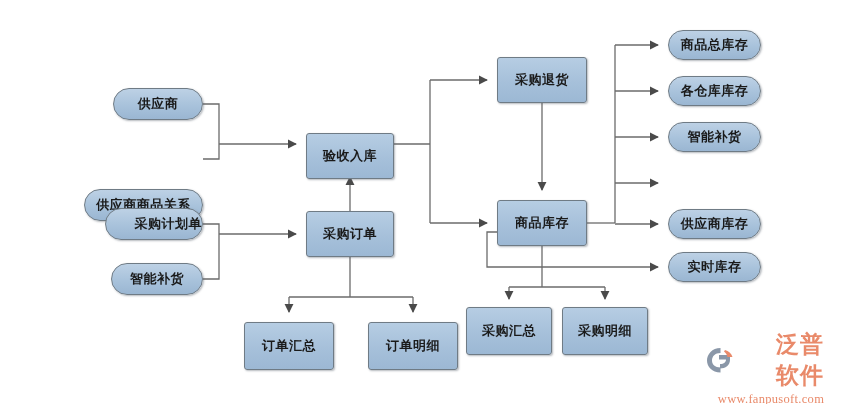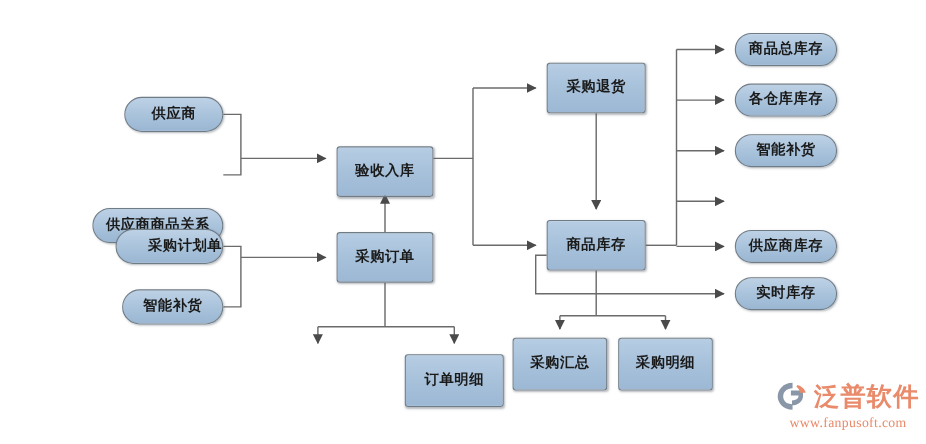--- a/index.html
+++ b/index.html
@@ -65,20 +65,21 @@
     width: 30px;
     height: 28px;
     flex: 0 0 auto;
   }
   .logo-text {
     font-size: 23px;
     font-weight: bold;
     color: #e98a6a;
     letter-spacing: 1px;
     font-family: "DejaVu Sans", "Liberation Sans", sans-serif;
+    margin-left: 36px;
   }
   .logo-url {
     font-size: 12.5px;
     color: #e98a6a;
     font-family: "Liberation Serif", "DejaVu Serif", serif;
     letter-spacing: 0.3px;
     margin-top: 1px;
   }
 </style>
 </head>
@@ -149,20 +150,23 @@
   </div>
 
   <div class="node rect" style="left:306px; top:121px; width:88px; height:46px;margin-top:12px;">
     <span>验收入库</span>
   </div>
 
   <div class="node rect" style="left:306px; top:211px; width:88px; height:46px;">
     <span>采购订单</span>
   </div>
 
+  <div class="node rect" style="left:244px; top:322px; width:90px; height:48px;">
+    <span>订单汇总</span>
+  </div>
 
   <div class="node rect" style="left:368px; top:322px; width:90px; height:48px;">
     <span>订单明细</span>
   </div>
 
   <div class="node rect" style="left:497px; top:57px; width:90px; height:46px;">
     <span>采购退货</span>
   </div>
 
   <div class="node rect" style="left:497px; top:200px; width:90px; height:46px;">

